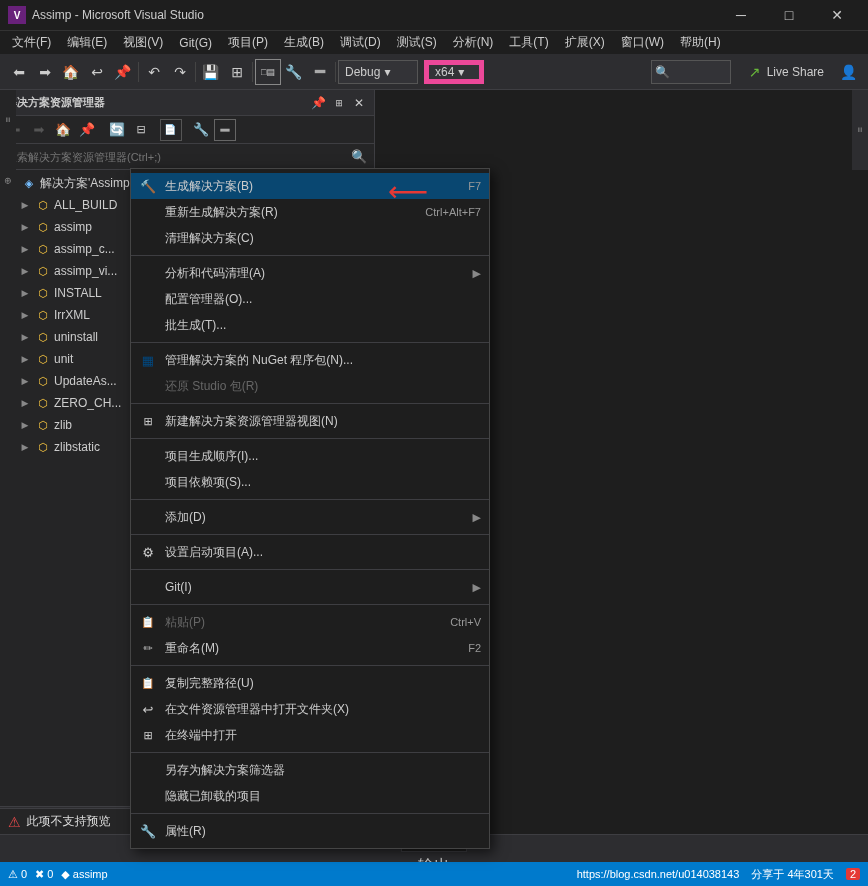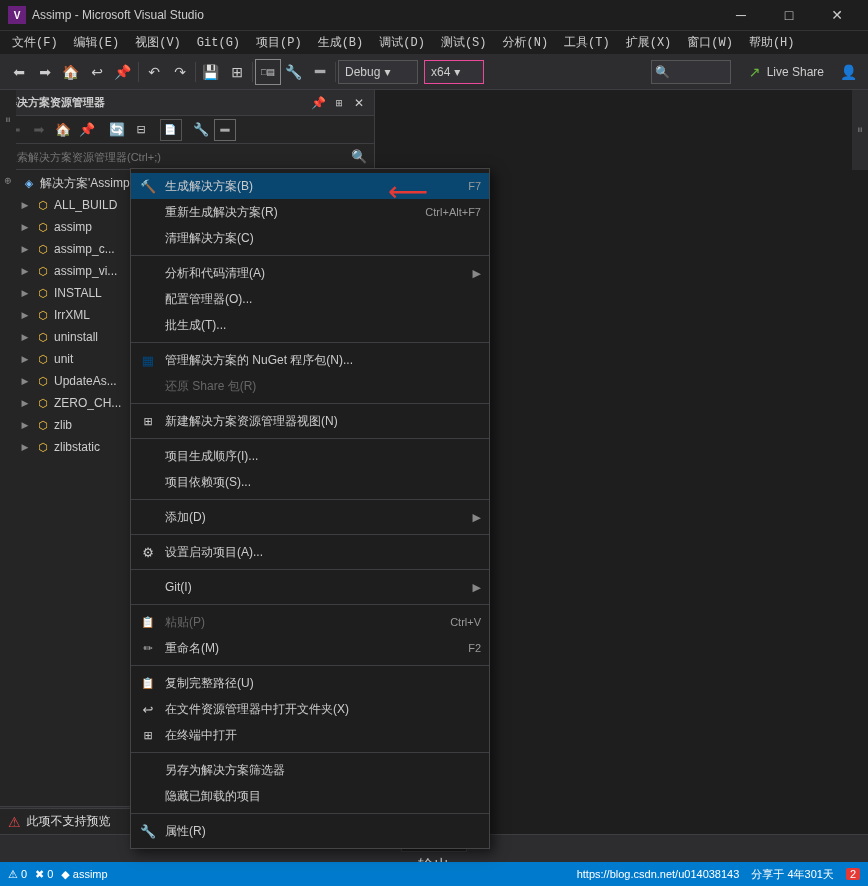--- a/index.html
+++ b/index.html
@@ -59,21 +59,20 @@
     }
 
     
     #menu-bar {
       height: 24px;
       background: #1e1e1e;
       display: flex;
       align-items: center;
       padding: 0 4px;
       border-top: 1px solid #333;
-      font-family: Liberation Mono, monospace;
     }
     .menu-item {
       padding: 2px 8px;
       color: #cccccc;
       font-size: 12px;
       cursor: pointer;
       height: 24px;
       display: flex;
       align-items: center;
     }
@@ -114,21 +113,21 @@
       font-size: 12px;
       padding: 0 6px;
       display: flex;
       align-items: center;
       gap: 4px;
       min-width: 80px;
     }
     #platform-config {
       height: 24px;
       background: #333337;
-      border: 1px solid #ec4899;
+      border: 5px solid #ec4899;
       color: #cccccc;
       font-size: 12px;
       padding: 0 6px;
       display: flex;
       align-items: center;
       gap: 4px;
       min-width: 60px;
     }
     #run-btn {
       display: flex;
@@ -688,21 +687,21 @@
 
     <div class="ctx-separator"></div>
 
     <div class="ctx-item">
       <span class="ctx-icon" style="color:#004880;">▦</span>
       <span class="ctx-label">管理解决方案的 NuGet 程序包(N)...</span>
     </div>
 
     <div class="ctx-item disabled">
       <span class="ctx-icon"></span>
-      <span class="ctx-label">还原 Share 包(R)</span>
+      <span class="ctx-label">还原 Studio 包(R)</span>
     </div>
 
     <div class="ctx-separator"></div>
 
     <div class="ctx-item">
       <span class="ctx-icon" style="font-size:11px;">⊞</span>
       <span class="ctx-label">新建解决方案资源管理器视图(N)</span>
     </div>
 
     <div class="ctx-separator"></div>

